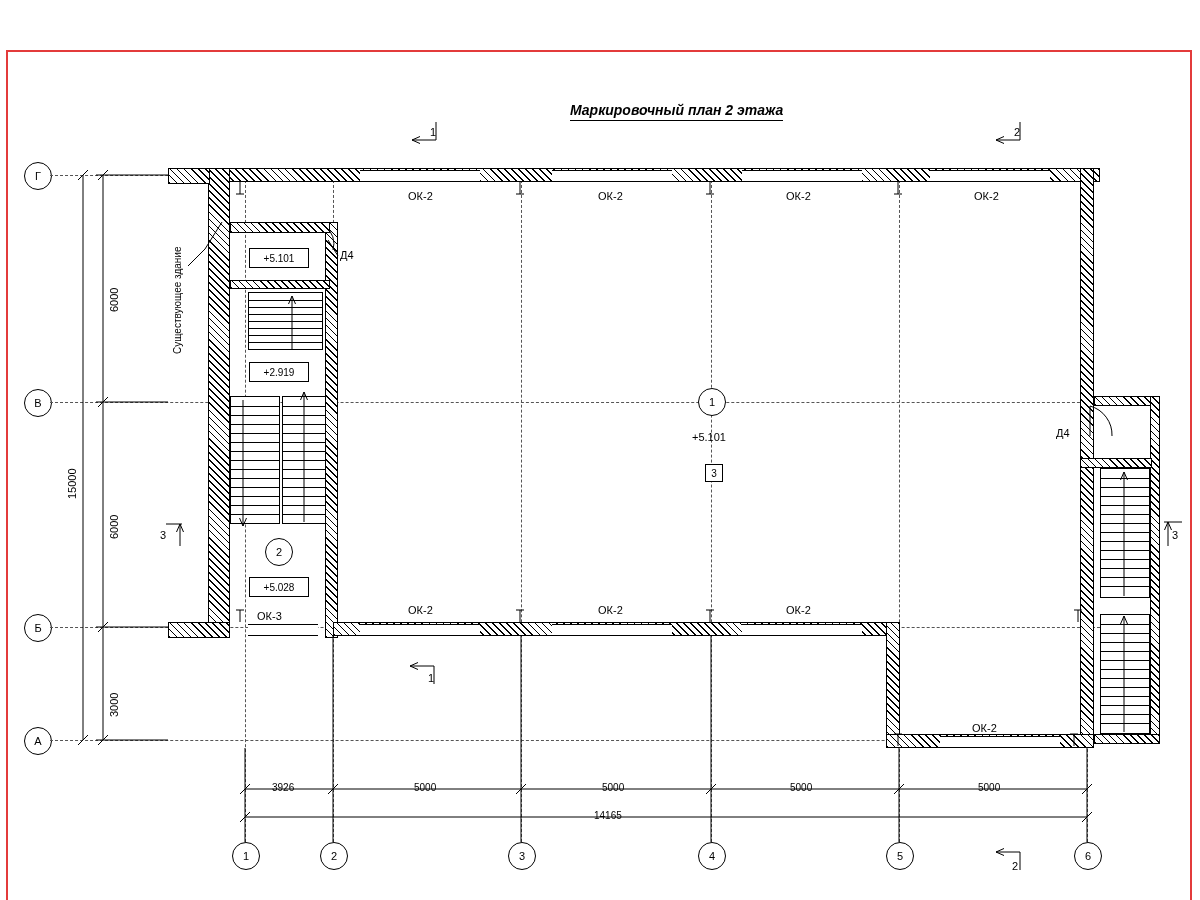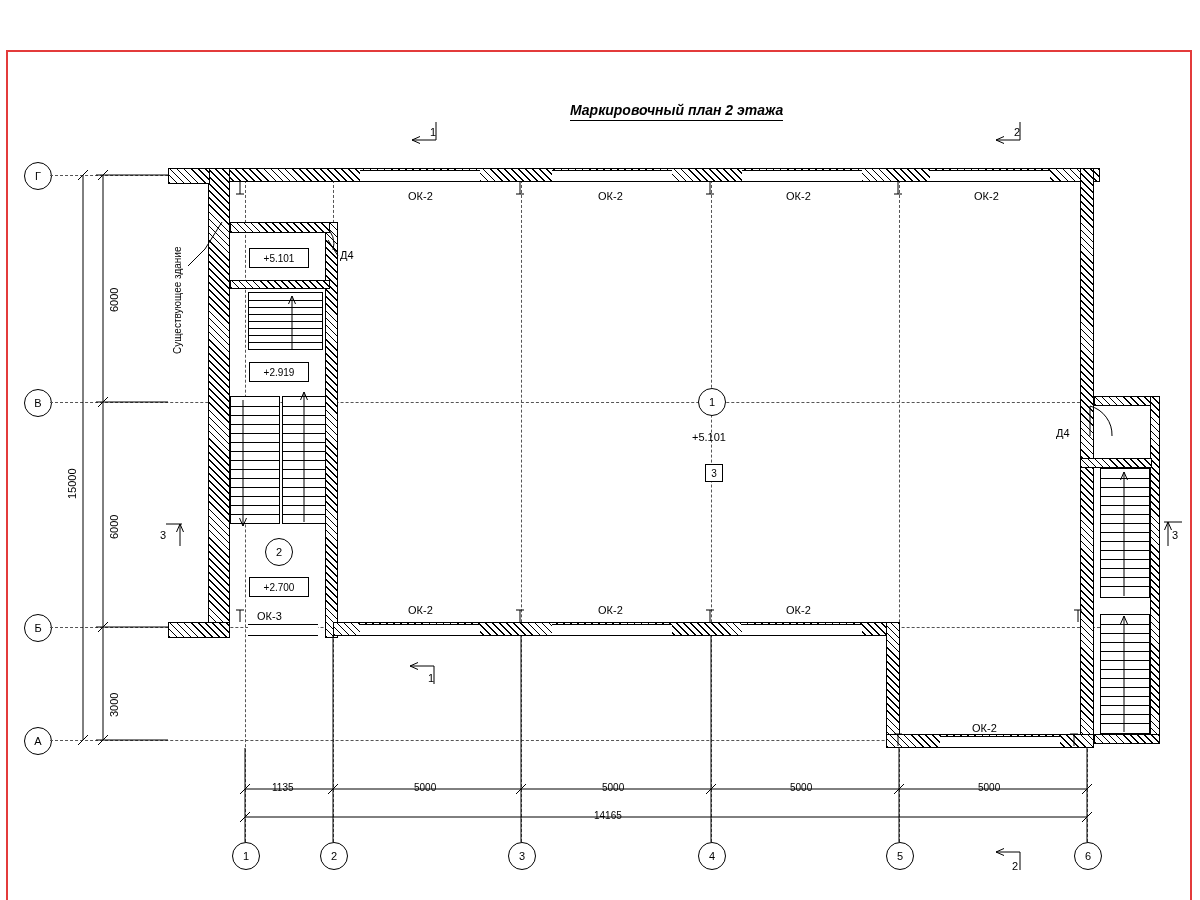--- a/index.html
+++ b/index.html
@@ -169,38 +169,38 @@
     <div class="tread" style="top:63px;"></div>
       <div class="tread" style="top:72px;"></div>
     <div class="tread" style="top:81px;"></div>
       <div class="tread" style="top:90px;"></div>
     <div class="tread" style="top:99px;"></div>
       <div class="tread" style="top:108px;"></div>
   </div>
 
   <div class="box" style="left:249px;top:204px;width:58px;height:18px;">+5.101</div>
   <div class="box" style="left:249px;top:318px;width:58px;height:18px;">+2.919</div>
-  <div class="box" style="left:249px;top:533px;width:58px;height:18px;">+2.700</div>
+  <div class="box" style="left:249px;top:533px;width:58px;height:18px;">+5.028</div>
   <div class="lbl" style="left:692px;top:387px;">+5.101</div>
 
   <div class="circ" style="left:698px;top:344px;width:26px;height:26px;">1</div>
   <div class="circ" style="left:265px;top:494px;width:26px;height:26px;">2</div>
   <div class="box" style="left:705px;top:420px;width:16px;height:16px;">3</div>
 
   <div class="lbl" style="left:340px;top:205px;">Д4</div>
   <div class="lbl" style="left:1056px;top:383px;">Д4</div>
 
   <div class="vlbl" style="left:172px;top:310px;font-size:10px;">Существующее здание</div>
 
   <div class="vlbl" style="left:108px;top:268px;">6000</div>
   <div class="vlbl" style="left:108px;top:495px;">6000</div>
   <div class="vlbl" style="left:108px;top:673px;">3000</div>
   <div class="vlbl" style="left:66px;top:455px;">15000</div>
 
-  <div class="dimtxt" style="left:272px;top:738px;">1135</div>
+  <div class="dimtxt" style="left:272px;top:738px;">3926</div>
   <div class="dimtxt" style="left:414px;top:738px;">5000</div>
   <div class="dimtxt" style="left:602px;top:738px;">5000</div>
   <div class="dimtxt" style="left:790px;top:738px;">5000</div>
   <div class="dimtxt" style="left:978px;top:738px;">5000</div>
   <div class="dimtxt" style="left:594px;top:766px;">14165</div>
 
   <div class="lbl" style="left:430px;top:82px;">1</div>
   <div class="lbl" style="left:1014px;top:82px;">2</div>
   <div class="lbl" style="left:428px;top:628px;">1</div>
   <div class="lbl" style="left:1012px;top:816px;">2</div>

